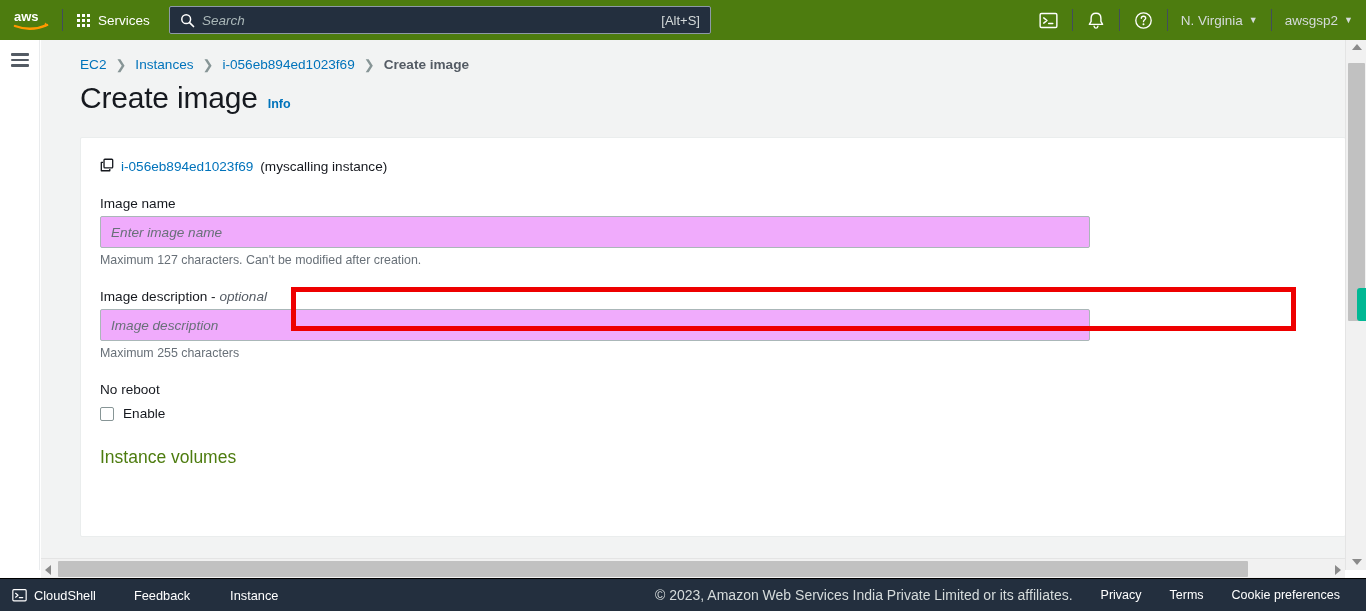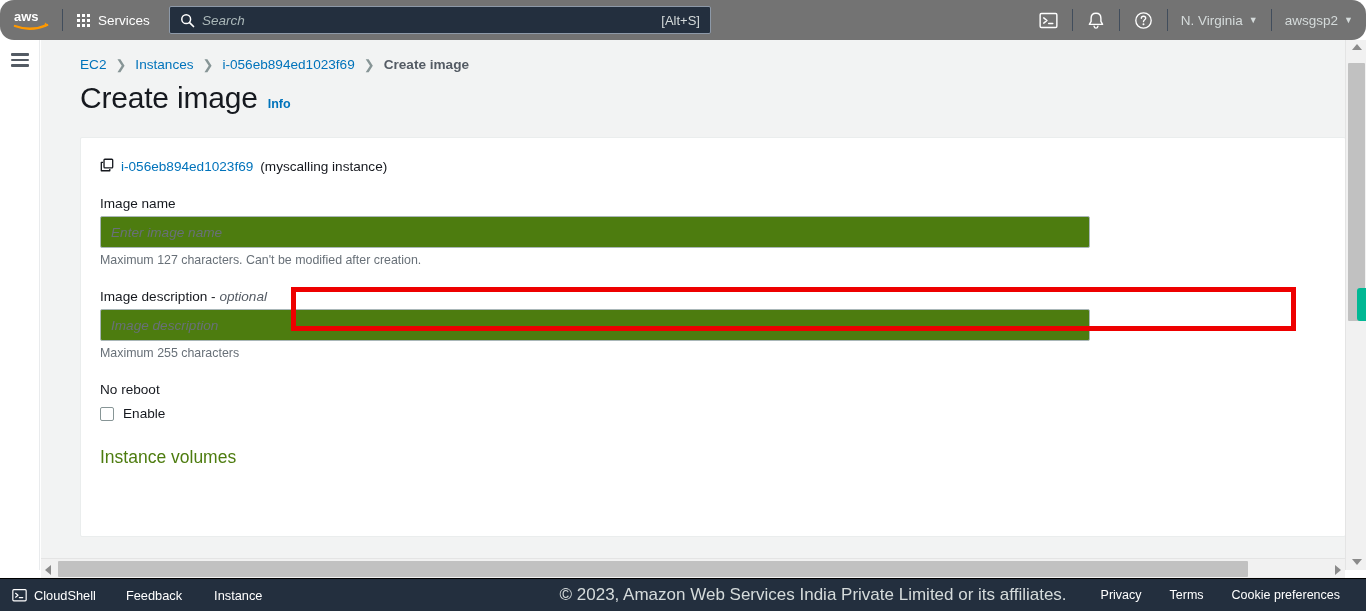--- a/index.html
+++ b/index.html
@@ -7,22 +7,22 @@
     width: 1366px; height: 611px;
     overflow: hidden;
     font-family: "Liberation Sans", sans-serif;
     background: #ffffff;
   }
 
   
   #topnav {
     position: absolute; top: 0; left: 0;
     width: 1366px; height: 40px;
-    background: #737373;
-    display: flex; align-items: center; border-radius: 14px;
+    background: #4d7c0f;
+    display: flex; align-items: center;
   }
   .aws-logo {
     width: 62px; height: 40px;
     display: flex; align-items: center; justify-content: center;
     position: relative;
   }
   .aws-logo svg { display: block; }
   .nav-div {
     width: 1px; height: 22px; background: #414d5c;
     flex: 0 0 1px;
@@ -154,21 +154,21 @@
 
   .text-input {
     width: 990px; height: 32px;
     border: 1px solid #aab7b8;
     border-radius: 2px;
     padding: 0 10px;
     font-size: 13.6px;
     font-family: "Liberation Sans", sans-serif;
     color: #16191f;
     outline: none;
-    background: #4d7c0f;
+    background: #f0abfc;
     font-style: italic;
   }
   .text-input::placeholder { color: #687078; font-style: italic; opacity: 1; }
 
   .hint {
     font-size: 12.4px; color: #687078; margin-top: 5px;
   }
   .field-block { margin-bottom: 22px; }
 
   .checkbox-row {
@@ -254,37 +254,37 @@
 
   
   #footer {
     position: absolute; bottom: 0; left: 0;
     width: 1366px; height: 33px;
     background: #232f3e;
     display: flex; align-items: center;
     border-top: 1px solid #000;
   }
   .footer-left {
-    display: flex; align-items: flex-end; padding-left: 12px; gap: 4px;
+    display: flex; align-items: flex-end; padding-left: 12px; gap: 12px;
   }
   .footer-item {
     color: #ffffff; font-size: 12.8px;
     padding: 0 14px; cursor: pointer; white-space: nowrap;
   }
   #cloudshell-btn {
     display: flex; align-items: center; gap: 7px;
     color: #fff; font-size: 12.8px; cursor: pointer;
     padding-right: 12px;
   }
   .footer-right {
     position: absolute; right: 12px;
     display: flex; align-items: center;
   }
   #copyright {
-    color: #d5dbdb; font-size: 17px; margin-right: 20px; white-space: nowrap;
+    color: #d5dbdb; font-size: 14px; margin-right: 14px; white-space: nowrap;
   }
   .footer-link {
     color: #ffffff; font-size: 12.5px; padding: 0 14px; cursor: pointer;
     white-space: nowrap;
   }
 </style>
 </head>
 <body>
 
 <div id="topnav">

